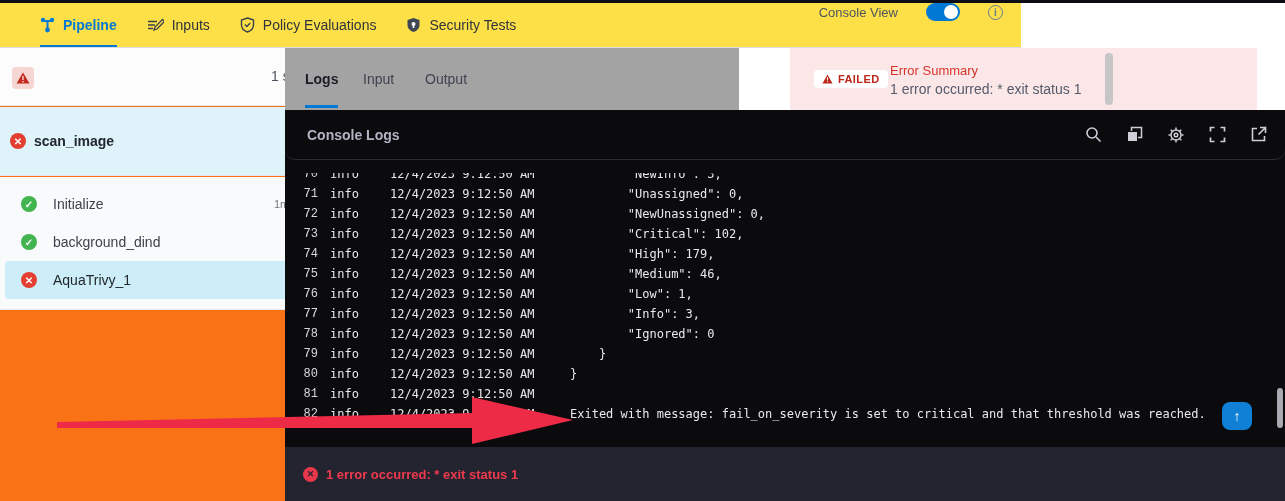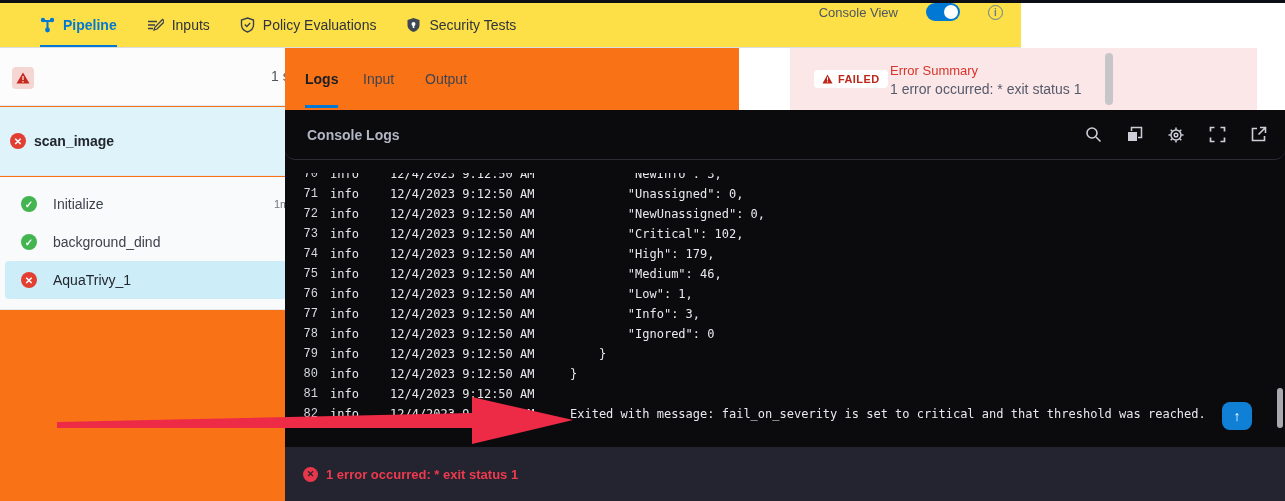--- a/index.html
+++ b/index.html
@@ -40,21 +40,21 @@
   .step-row.selected { background:#cdeef8; }
   .step-row .sname { font-size:14px; color:#3d424d; margin-left:16px; }
   .step-row.selected .sname { color:#22272d; }
   .step-row .dur { margin-left:auto; font-size:11px; color:#74767e; }
   .stat { width:16px; height:16px; border-radius:50%; flex:0 0 16px; display:flex; align-items:center; justify-content:center;
           color:#fff; font-size:10px; font-weight:700; }
   .stat.ok { background:#42b450; }
   .stat.fail { background:#e33e32; }
 
   
-  .tabstrip { position:absolute; left:285px; top:48px; width:454px; height:62px; background:#f97316; }
+  .tabstrip { position:absolute; left:285px; top:48px; width:454px; height:62px; background:#a3a3a3; }
   .mtab { position:absolute; top:0; height:100%; display:flex; align-items:center; font-size:14px; color:#3f4350; cursor:pointer; }
   .mtab.active { font-weight:700; color:#1b1e25; }
   .mtab.active::after { content:""; position:absolute; left:0; right:0; bottom:2px; height:3px; background:#0278d5; }
   .err-panel { position:absolute; left:790px; top:48px; width:467px; height:62px; background:#fbe7e7; }
   .failed-badge { position:absolute; left:24px; top:22px; background:#fff; border-radius:4px; padding:3px 8px;
                   display:flex; align-items:center; gap:5px; }
   .failed-badge span { font-size:11px; font-weight:700; color:#bd261a; letter-spacing:.4px; }
   .err-title { position:absolute; left:100px; top:15px; font-size:13px; font-weight:500; color:#d9342b; }
   .err-msg { position:absolute; left:100px; top:33px; font-size:14px; color:#545a6b; }
   .err-scroll { position:absolute; left:315px; top:5px; width:8px; height:52px; border-radius:4px; background:#c6c6c9; cursor:pointer; }

